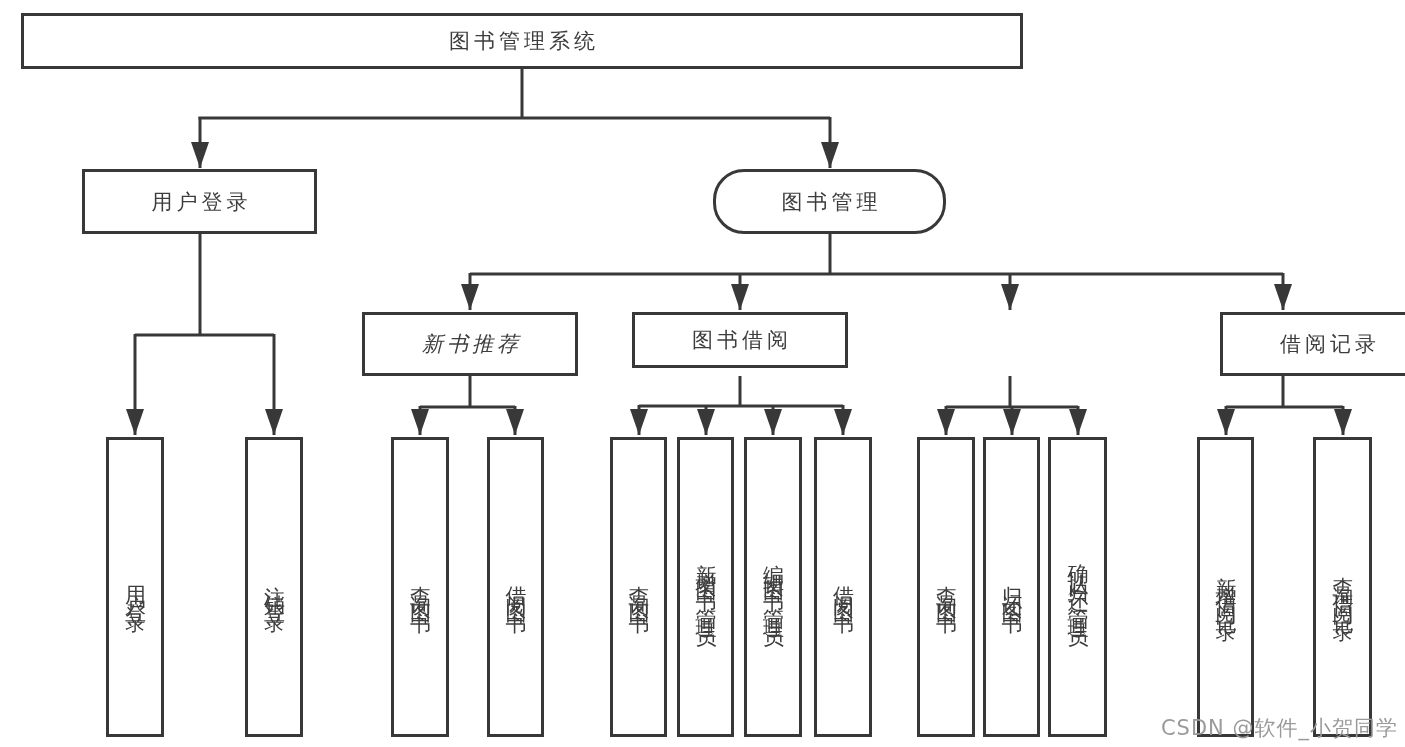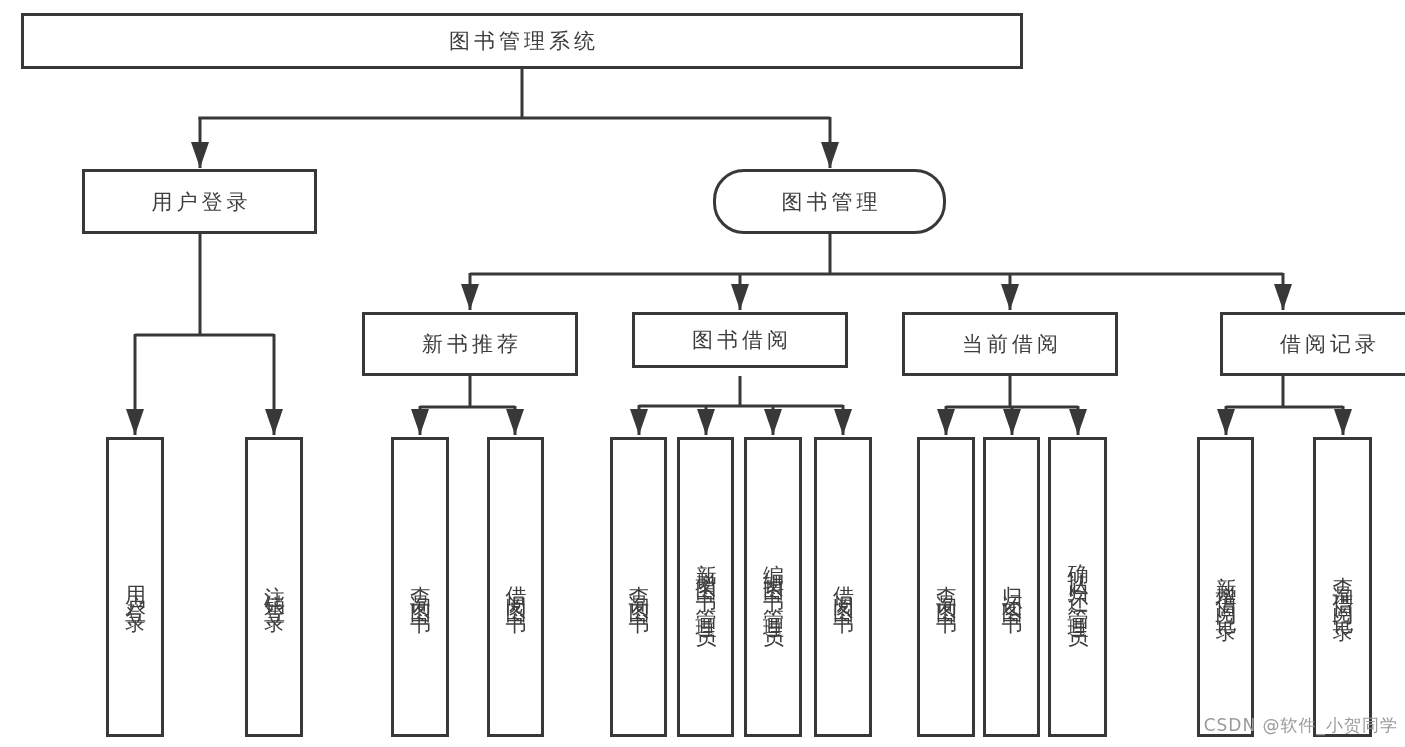--- a/index.html
+++ b/index.html
@@ -66,21 +66,21 @@
     font-size: 21px;
     letter-spacing: 9px;
     line-height: 1;
     white-space: nowrap;
   }
 
   .watermark {
     position: absolute;
     right: 7px;
     top: 714px;
-    font-size: 17px;
+    font-size: 21px;
     letter-spacing: 1px;
     color: var(--watermark-color);
     z-index: 5;
     white-space: nowrap;
     text-align: center;
   }
 </style>
 </head>
 <body>
 
@@ -139,23 +139,22 @@
       <line class="c-line" x1="1226" y1="406" x2="1226" y2="435" marker-end="url(#ah)"></line>
       <line class="c-line" x1="1343" y1="406" x2="1343" y2="435" marker-end="url(#ah)"></line>
     </g>
   </svg>
 
   <div class="node" style="left:21px; top:13px; width:1002px; height:56px;">图书管理系统</div>
 
   <div class="node" style="left:82px; top:169px; width:235px; height:65px;">用户登录</div>
   <div class="node" style="left:713px; top:169px; width:233px; height:65px;border-radius:31px;">图书管理</div>
 
-  <div class="node" style="left:362px; top:312px; width:216px; height:64px;">新书推荐</div>
+  <div class="node" style="left:362px; top:312px; width:216px; height:64px;font-style:italic;">新书推荐</div>
   <div class="node" style="left:632px; top:312px; width:216px; height:56px;">图书借阅</div>
-  <div class="node" style="left:902px; top:312px; width:216px; height:64px;">当前借阅</div>
   <div class="node" style="left:1220px; top:312px; width:216px; height:64px;">借阅记录</div>
 
   <div class="leaf" style="left:106px; top:437px; width:58px; height:300px;">
     <span class="vtext">用户登录</span>
   </div>
   <div class="leaf" style="left:245px; top:437px; width:58px; height:300px;">
     <span class="vtext">注销登录</span>
   </div>
 
   <div class="leaf" style="left:391px; top:437px; width:58px; height:300px;">

